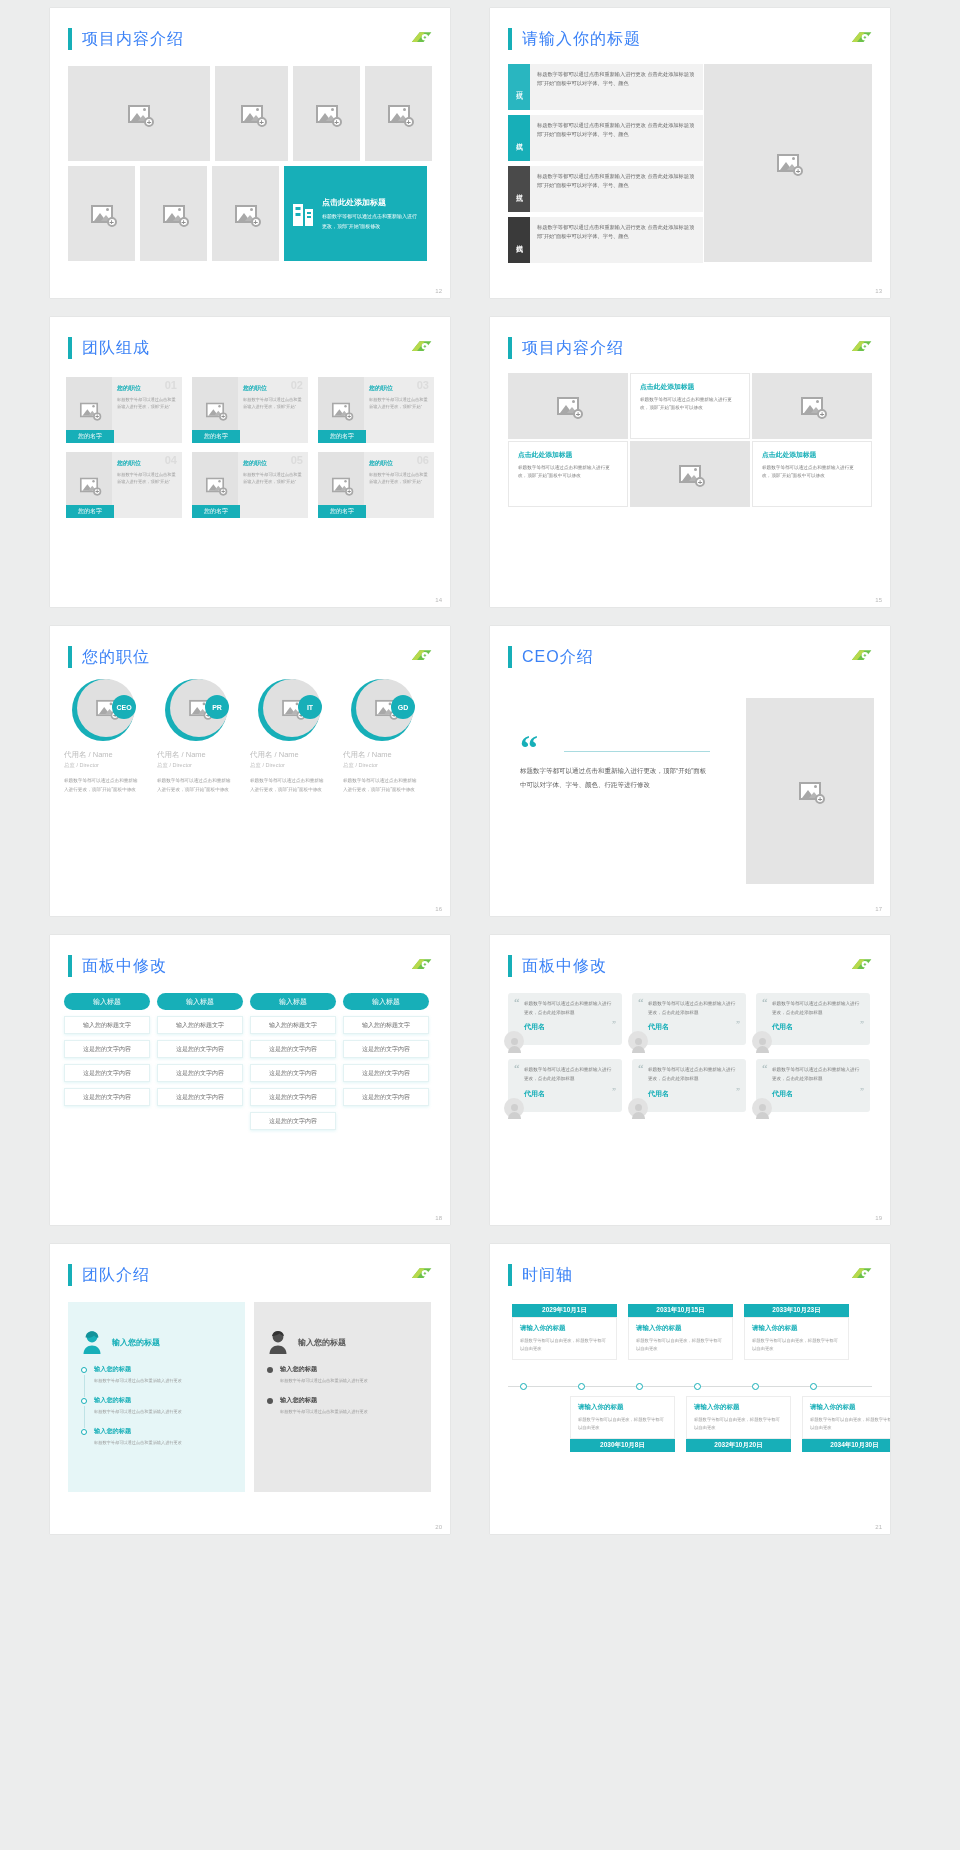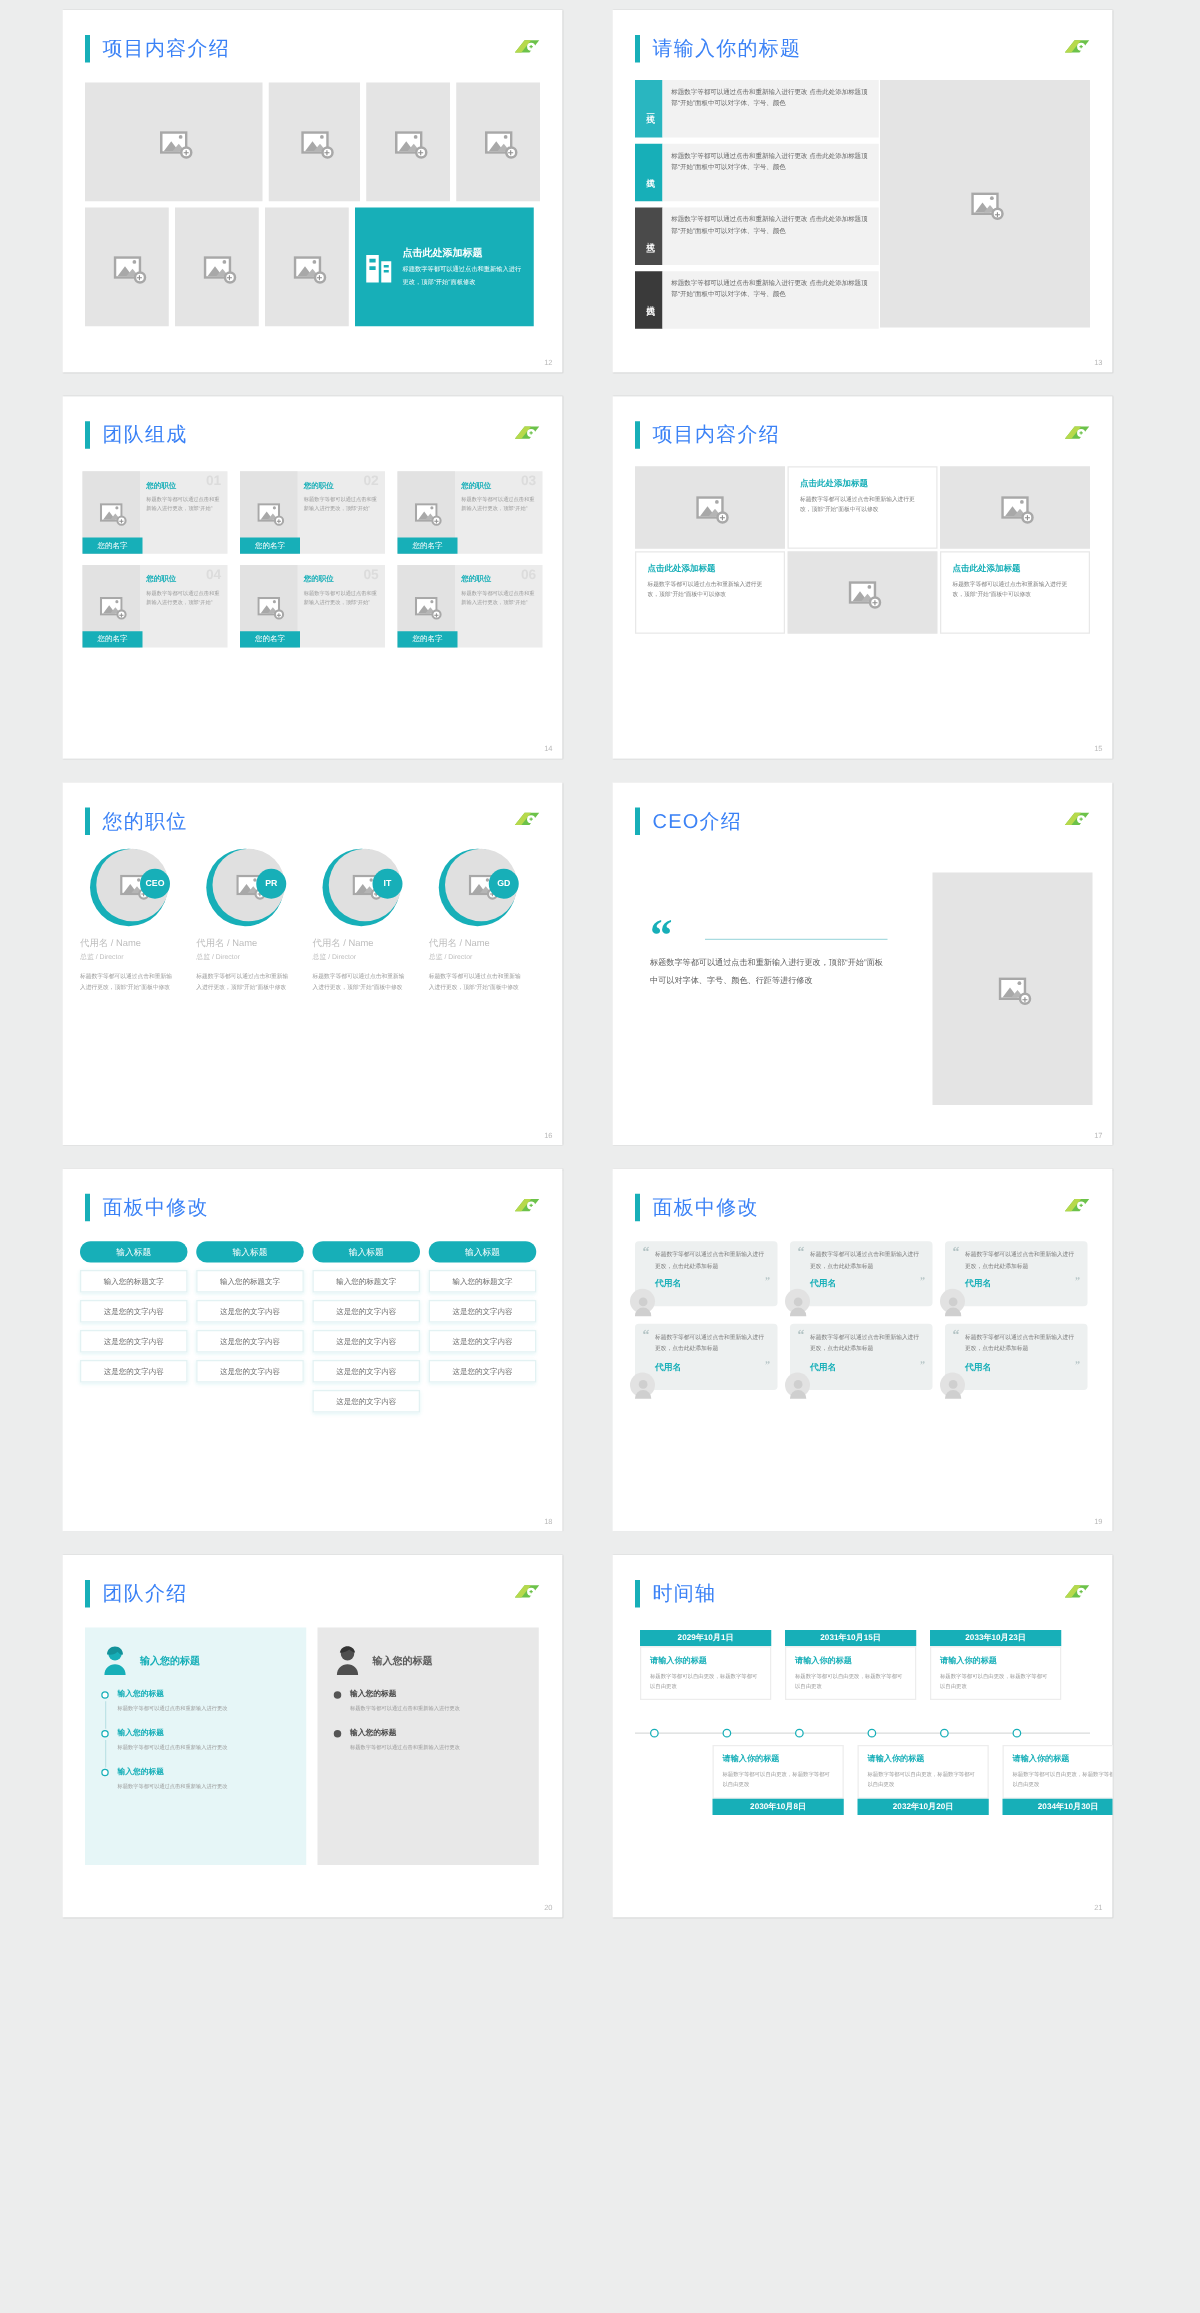--- a/index.html
+++ b/index.html
@@ -107,21 +107,21 @@
   .q19 .tx { font-size:4.6px; color:#7b7b7b; line-height:1.9; }
   .q19 .nm { font-size:7px; color:#17AFB8; font-weight:bold; margin-top:5px; }
   .q19 .av { position:absolute; left:-4px; bottom:-6px; width:20px;height:20px;border-radius:50%;
              background:#e2e2e2; display:flex;align-items:center;justify-content:center; }
   .avg { width:7px;height:7px;border-radius:50%;background:#cfcfcf; position:relative; }
   .avg::after{content:"";position:absolute;left:-3px;top:8px;width:13px;height:7px;
               border-radius:7px 7px 0 0;background:#cfcfcf;}
 
   
   .s20 { position:absolute; left:18px; top:58px; width:364px; display:flex; gap:9px; }
-  .pn20 { width:177px; height:190px; padding:14px 13px; }
+  .pn20 { width:177px; height:190px; padding:28px 13px; }
   .pnA { background:#e6f6f7; }
   .pnB { background:#e8e8e8; }
   .h20 { display:flex; align-items:center; gap:9px; }
   .h20 .tt { font-size:8px; font-weight:bold; color:#17AFB8; }
   .h20 .tt2 { font-size:8px; font-weight:bold; color:#5a5a5a; }
   .it20 { margin-top:11px; padding-left:13px; position:relative; }
   .it20 .dot { position:absolute; left:0; top:2px; width:6px;height:6px;border-radius:50%;
                border:1.5px solid #17AFB8; background:#fff; }
   .it20 .dot2 { position:absolute; left:0; top:2px; width:6px;height:6px;border-radius:50%; background:#555; }
   .it20 .t { font-size:6.2px; font-weight:bold; color:#17AFB8; }

